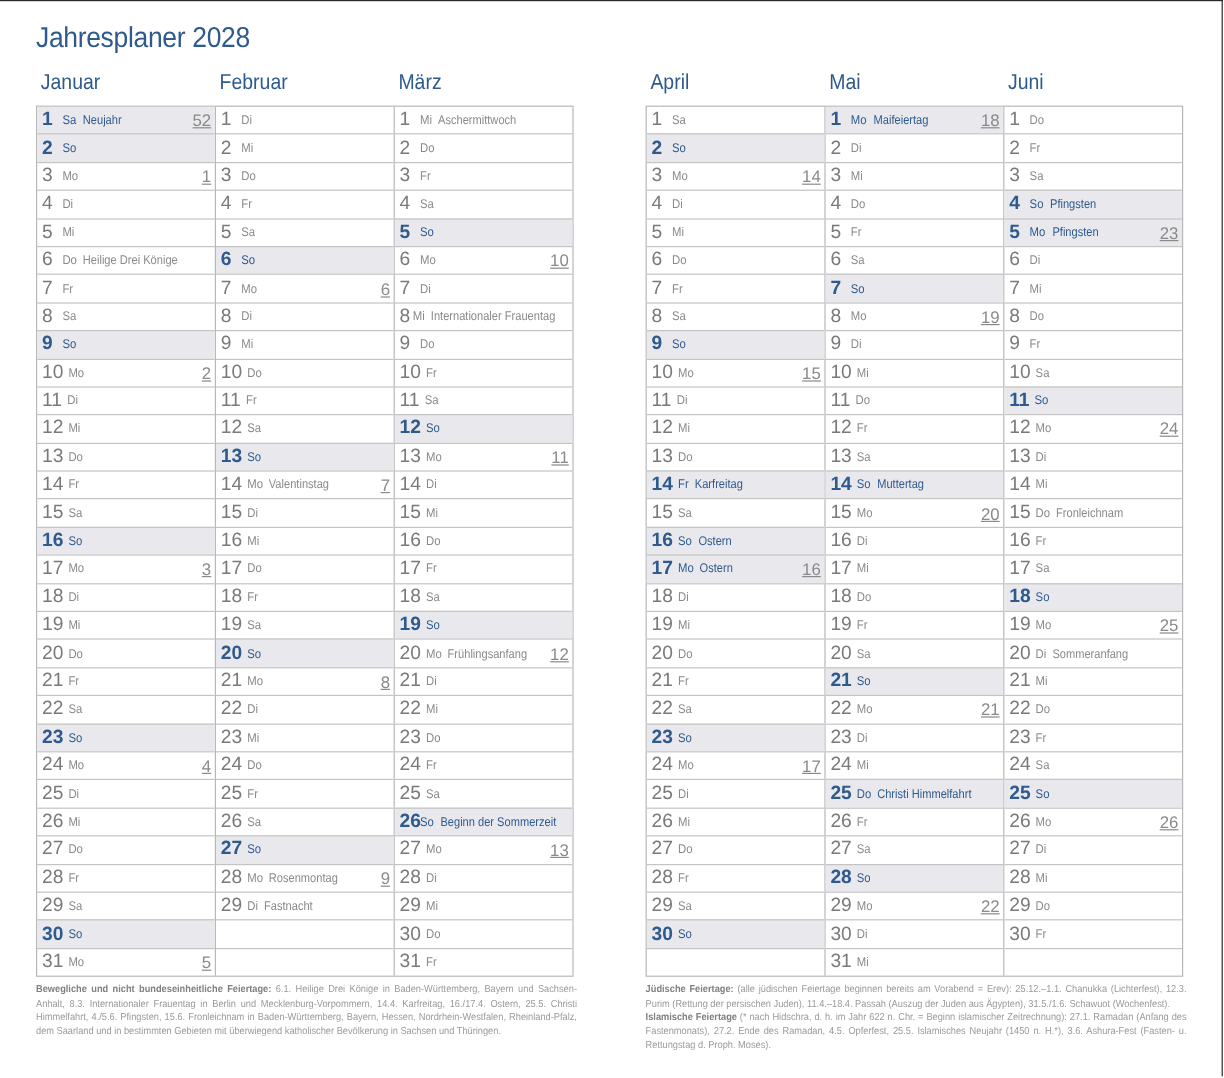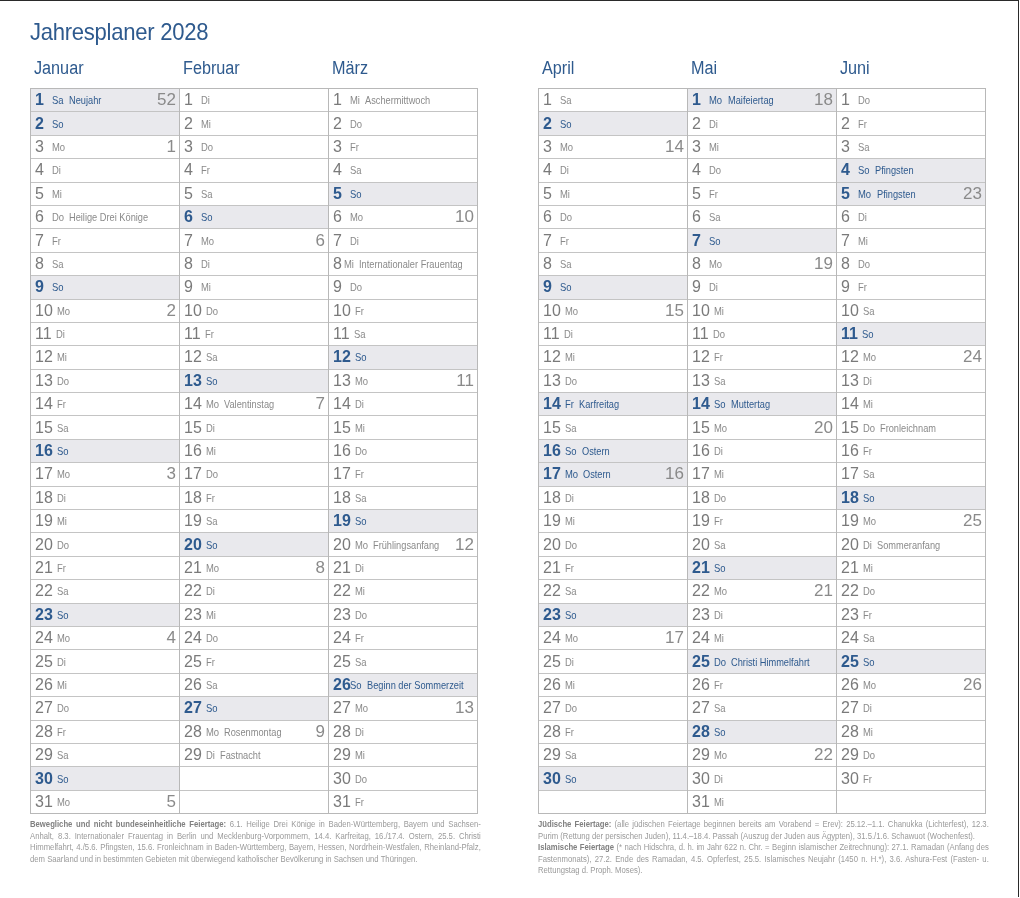--- a/index.html
+++ b/index.html
@@ -14,21 +14,21 @@
   .row { height:22.4px; border-top:1px solid #c4c4c4; position:relative; box-sizing:content-box; display:flex; align-items:center; white-space:nowrap; }
   .col .row:first-child { border-top:none; }
   .row.sun { background:#e9e9ed; }
   .row.hol { background:#e9e9ed; }
   .dn { font-size:16px; color:#7a7a7a; margin-left:4px; min-width:0; }
   .wd { font-size:10.5px; color:#8a8a8a; margin-left:8px; transform:scaleX(0.9); transform-origin:left; display:inline-block; }
   .dn2 .wd { margin-left:4px; }
   .ev { font-size:10.5px; color:#8a8a8a; margin-left:4px; transform:scaleX(0.88); transform-origin:left; display:inline-block; }
   .row.sun .dn, .row.sun .wd, .row.sun .ev, .row.hol .dn, .row.hol .wd, .row.hol .ev { color:#2e5a8e; }
   .row.sun .dn, .row.hol .dn { font-weight:bold; }
-  .wk { position:absolute; right:3px; font-size:17px; color:#8a8a8a; }
+  .wk { position:absolute; right:3px; font-size:14px; color:#8a8a8a;text-decoration:underline; }
   .note { position:absolute; font-size:8.4px; color:#9a9a9a; line-height:11.6px; text-align:justify; transform:scaleX(0.92); transform-origin:left top; }
   .note b { color:#808080; }
 </style>
 </head>
 <body>
 
 <div class="frame"></div>
 <div class="title">Jahresplaner 2028</div>
 
 <div id="left-heads">

